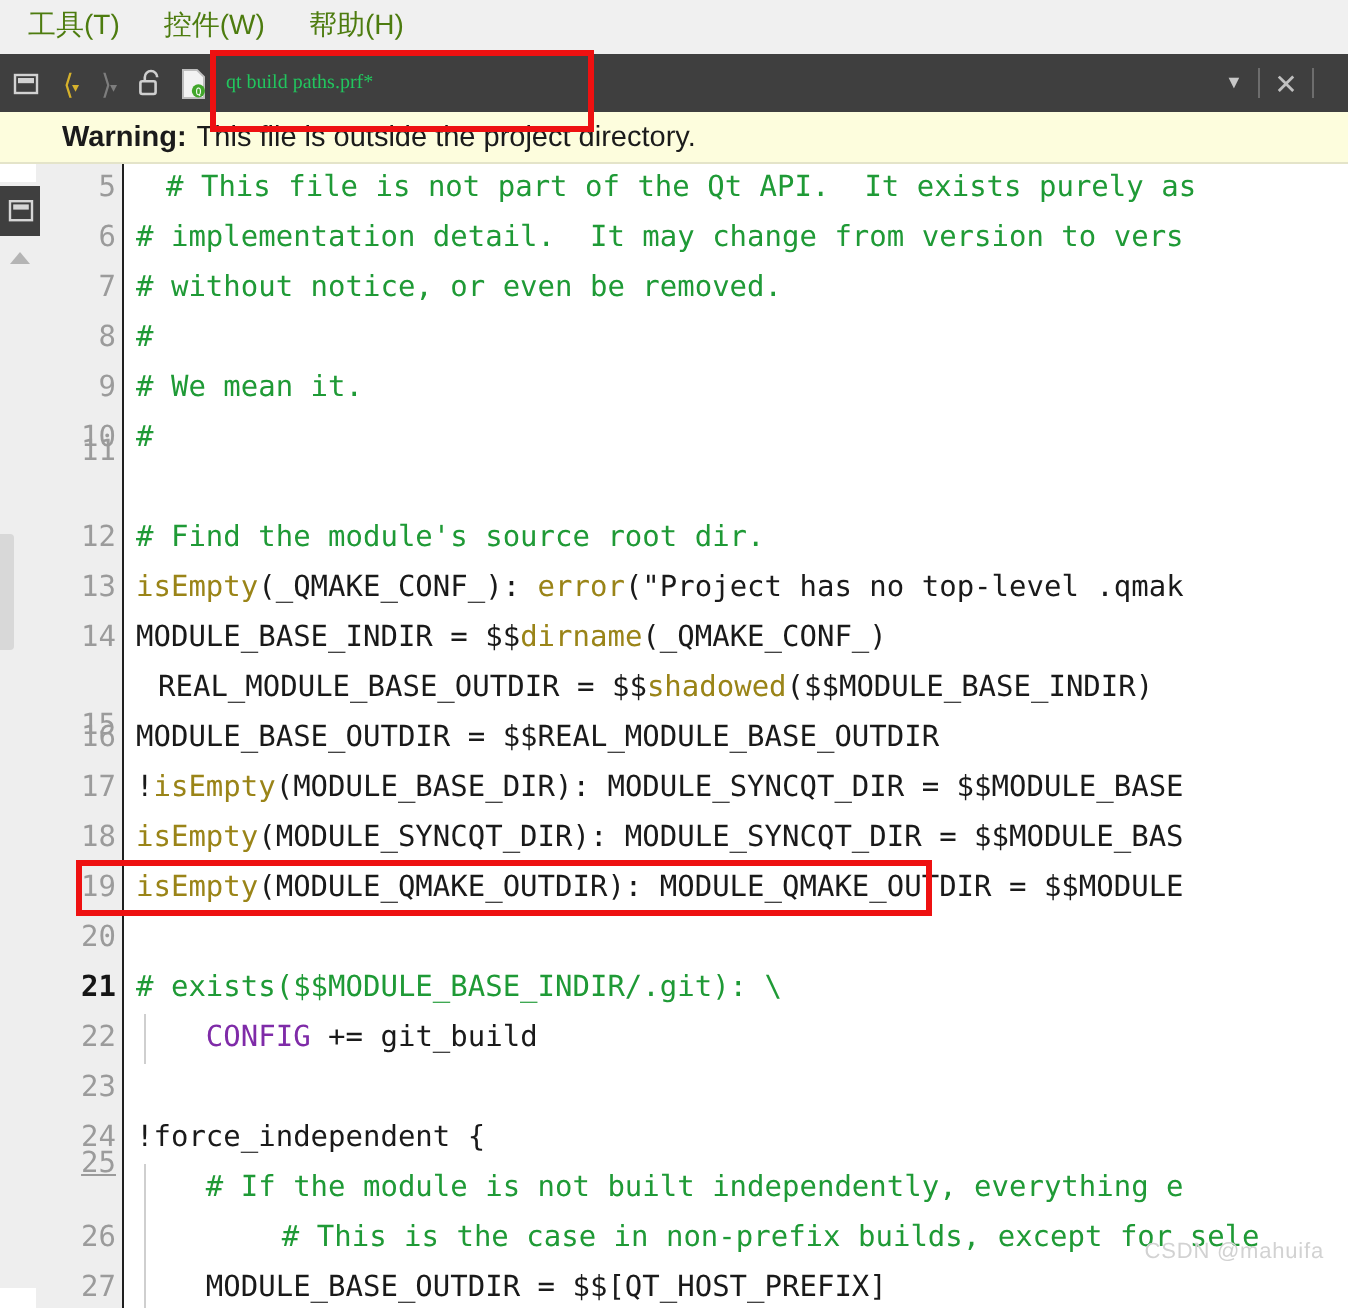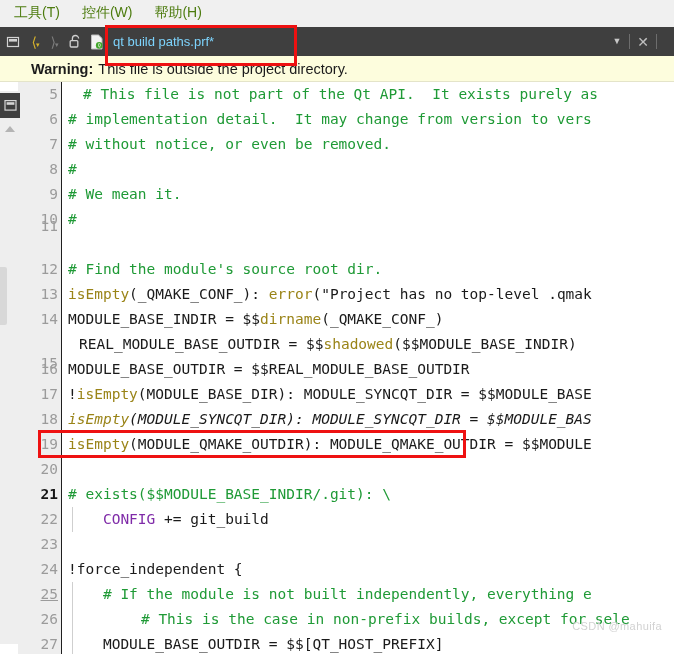--- a/index.html
+++ b/index.html
@@ -50,22 +50,22 @@
     font-size:14px;line-height:1;
   }
   .chev.back{color:#d6b22c;}
   .chev.fwd{color:#7d7d7d;}
   .chev .mini{font-size:7px;margin-left:-1px;position:relative;top:3px;}
 
   .lock-ico{width:22px;display:flex;align-items:center;justify-content:center;}
   .file-ico{width:20px;display:flex;align-items:center;justify-content:center;margin-left:1px;}
 
   #filename{
-    font-size:13px;color:#7dd3fc;
-    margin-left:6px;white-space:nowrap;
+    font-size:10px;color:#22c55e;
+    margin-left:6px;white-space:nowrap;font-family:Liberation Serif, serif;
   }
 
   #tb-right{
     position:absolute;right:12px;top:0;height:100%;
     display:flex;align-items:center;
   }
   .tb-sep{width:1px;height:15px;background:#6d6d6d;margin:0 5px;}
   .tb-caret{
     color:#c8c8c8;font-size:9px;width:14px;text-align:center;
     line-height:1;
@@ -264,36 +264,36 @@
       <div class="ctext" style="top: 200px;"><span class="fn">isEmpty</span><span class="pl">(_QMAKE_CONF_): </span><span class="fn">error</span><span class="pl">("Project has no top-level .qmak</span></div>
       <div class="lnum" style="top: 225px;">14</div>
       <div class="ctext" style="top: 225px;"><span class="pl">MODULE_BASE_INDIR = $$</span><span class="fn">dirname</span><span class="pl">(_QMAKE_CONF_)</span></div>
       <div class="lnum" style="top: 250px; margin-top: 19px;">15</div>
       <div class="ctext" style="top: 250px; padding-left: 16px;"><span class="pl">REAL_MODULE_BASE_OUTDIR = $$</span><span class="fn">shadowed</span><span class="pl">($$MODULE_BASE_INDIR)</span></div>
       <div class="lnum" style="top: 275px;">16</div>
       <div class="ctext" style="top: 275px;"><span class="pl">MODULE_BASE_OUTDIR = $$REAL_MODULE_BASE_OUTDIR</span></div>
       <div class="lnum" style="top: 300px;">17</div>
       <div class="ctext" style="top: 300px;"><span class="pl">!</span><span class="fn">isEmpty</span><span class="pl">(MODULE_BASE_DIR): MODULE_SYNCQT_DIR = $$MODULE_BASE</span></div>
       <div class="lnum" style="top: 325px;">18</div>
-      <div class="ctext" style="top: 325px; font-style: italic;"><span class="fn">isEmpty</span><span class="pl">(MODULE_SYNCQT_DIR): MODULE_SYNCQT_DIR = $$MODULE_BAS</span></div>
+      <div class="ctext" style="top: 325px;"><span class="fn">isEmpty</span><span class="pl">(MODULE_SYNCQT_DIR): MODULE_SYNCQT_DIR = $$MODULE_BAS</span></div>
       <div class="lnum" style="top: 350px;">19</div>
       <div class="ctext" style="top: 350px;"><span class="fn">isEmpty</span><span class="pl">(MODULE_QMAKE_OUTDIR): MODULE_QMAKE_OUTDIR = $$MODULE</span></div>
       <div class="lnum" style="top: 375px;">20</div>
       <div class="ctext" style="top: 375px;"><span class="pl"></span></div>
       <div class="lnum cur" style="top: 400px;">21</div>
       <div class="ctext" style="top: 400px;"><span class="cm"># exists($$MODULE_BASE_INDIR/.git): \</span></div>
       <div class="iguide" style="top: 425px;"></div>
       <div class="lnum" style="top: 425px;">22</div>
       <div class="ctext" style="top: 425px;"><span class="pl">    </span><span class="kw">CONFIG</span><span class="pl"> += git_build</span></div>
       <div class="lnum" style="top: 450px;">23</div>
       <div class="ctext" style="top: 450px;"><span class="pl"></span></div>
       <div class="lnum" style="top: 475px;">24</div>
       <div class="ctext" style="top: 475px;"><span class="pl">!force_independent {</span></div>
       <div class="iguide" style="top: 500px;"></div>
-      <div class="lnum" style="top: 500px; text-decoration: underline;">25</div>
+      <div class="lnum" style="top: 488px; text-decoration: underline;">25</div>
       <div class="ctext" style="top: 500px;"><span class="cm">    # If the module is not built independently, everything e</span></div>
       <div class="iguide" style="top: 525px;"></div>
       <div class="lnum" style="top: 525px;">26</div>
       <div class="ctext" style="top: 525px; margin-left: 38px;"><span class="cm">    # This is the case in non-prefix builds, except for sele</span></div>
       <div class="iguide" style="top: 550px;"></div>
       <div class="lnum" style="top: 550px;">27</div>
       <div class="ctext" style="top: 550px;"><span class="pl">    MODULE_BASE_OUTDIR = $$[QT_HOST_PREFIX]</span></div>
     </div>
 
   <div id="bottom-white"></div>

